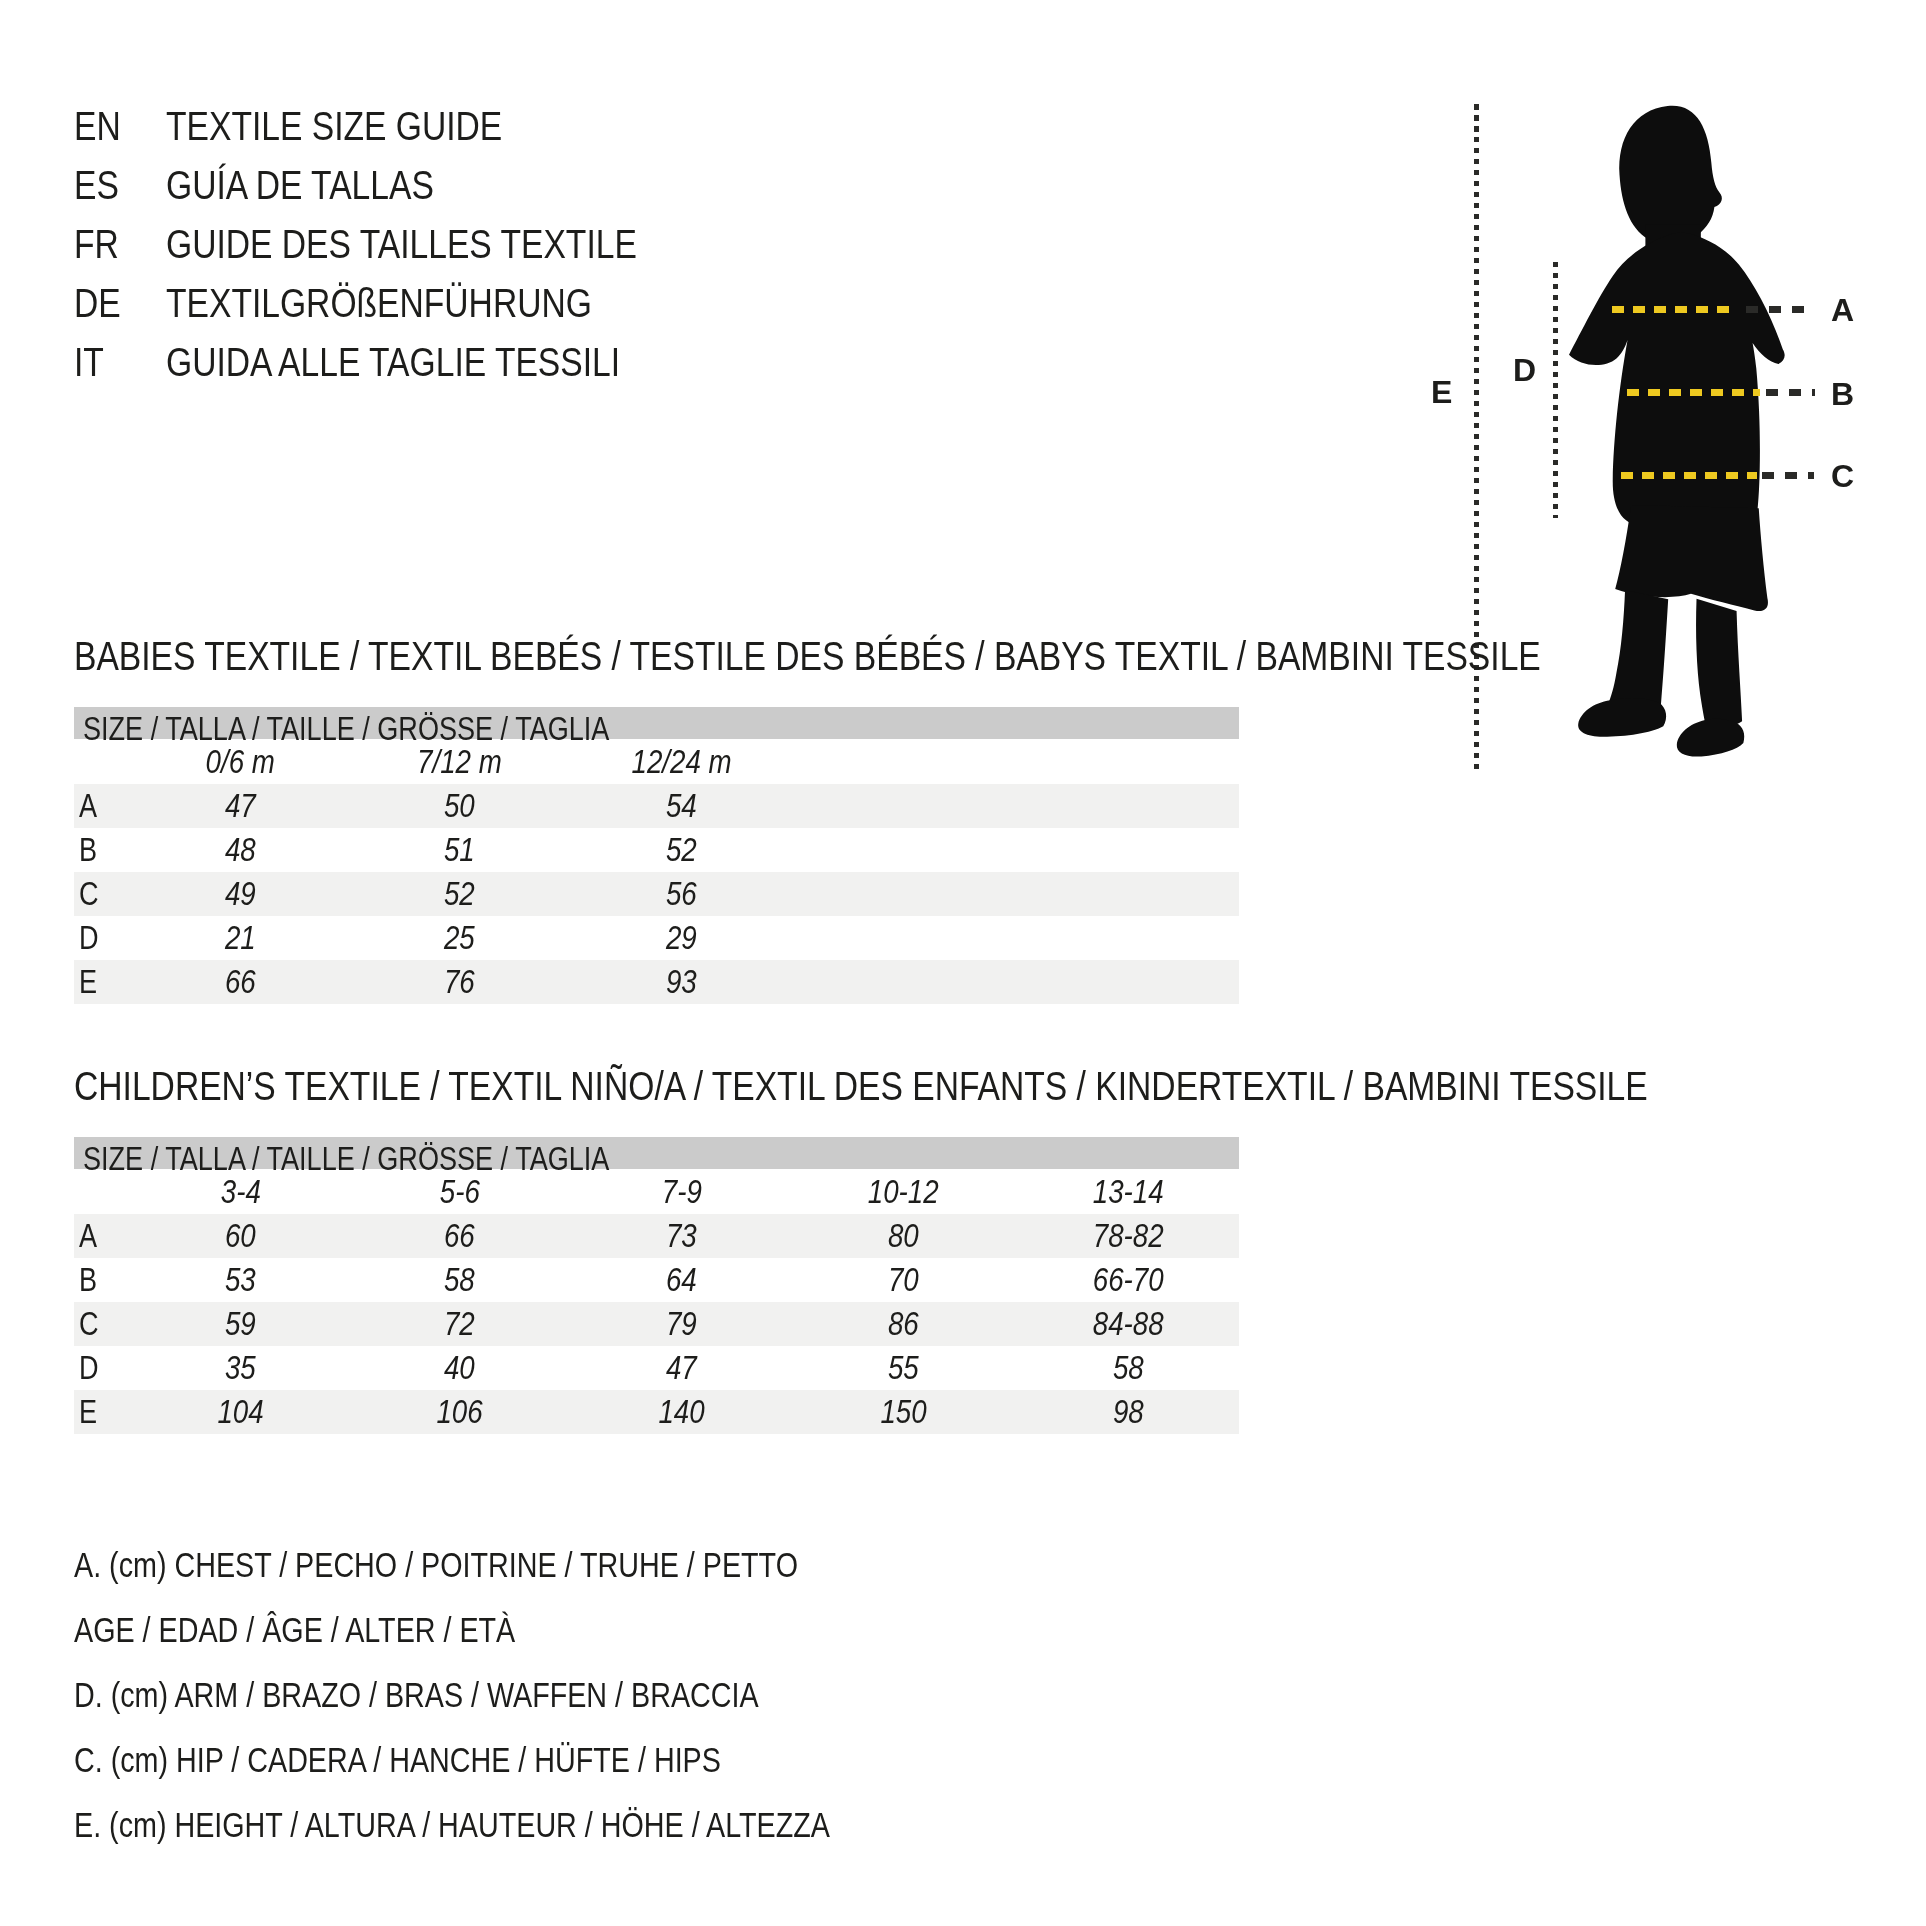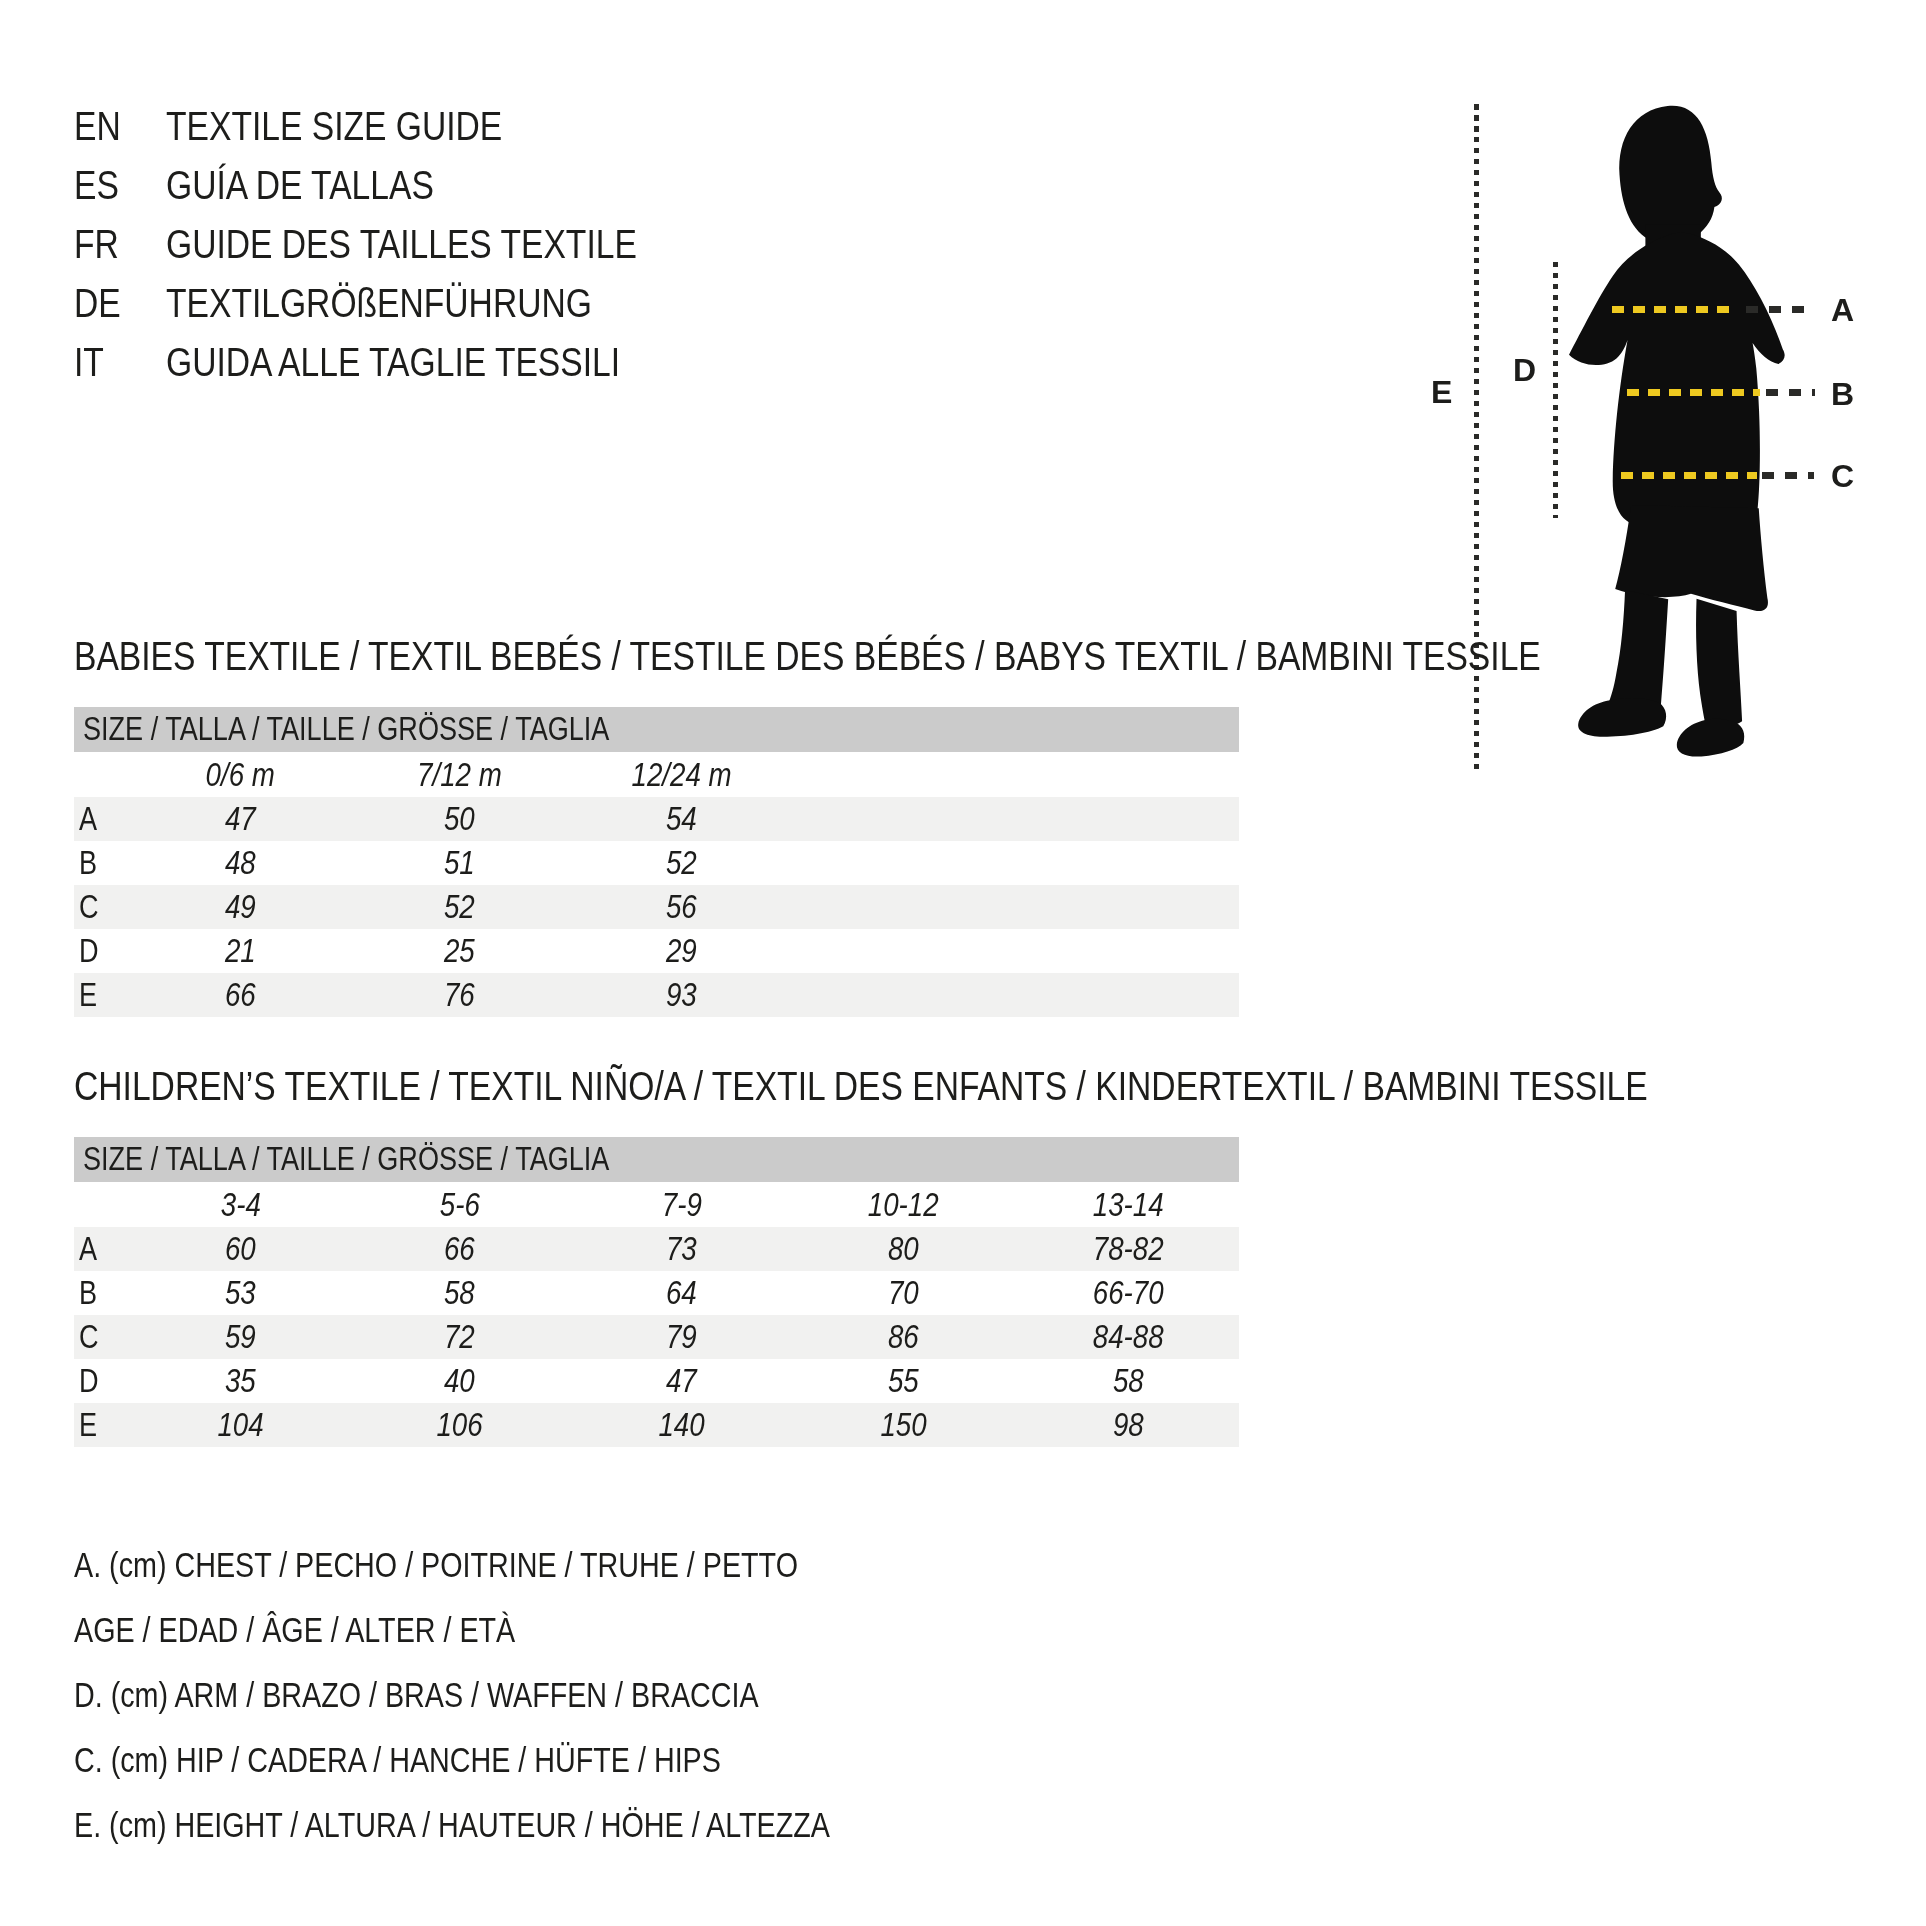--- a/index.html
+++ b/index.html
@@ -41,21 +41,21 @@
   .la{top:292px;} .lb{top:376px;} .lc{top:458px;}
   .mlabel{left:1831px;width:49px;}
 
   
   .stable{position:absolute;left:74px;width:1165px;font-size:33px;}
   .babies-pos{top:707px;}
   .children-pos{top:1137px;}
   .tbl-title{position:absolute;left:74px;height:43px;line-height:43px;font-size:41px;}
   .babies-title-pos{top:635px;}
   .children-title-pos{top:1065px;}
-  .bar{height:45px;line-height:44px;background:var(--table-header-bg);padding-left:8.6px;font-size:33px;}
+  .bar{height:32px;line-height:44px;background:var(--table-header-bg);padding-left:8.6px;font-size:33px;}
   .grid-b{display:grid;grid-template-columns:74px 185px 253px 191px auto;}
   .grid-c{display:grid;grid-template-columns:74px 185px 253px 191px 253px 197px auto;}
   .thead{height:45px;line-height:45px;}
   .trow{height:44px;line-height:44px;}
   .stripe{background:var(--row-stripe-bg);}
   .cell{overflow:visible;}
   .cell.num{text-align:center;font-style:italic;}
   .cell.letter{padding-left:5px;text-align:left;}
 
   

